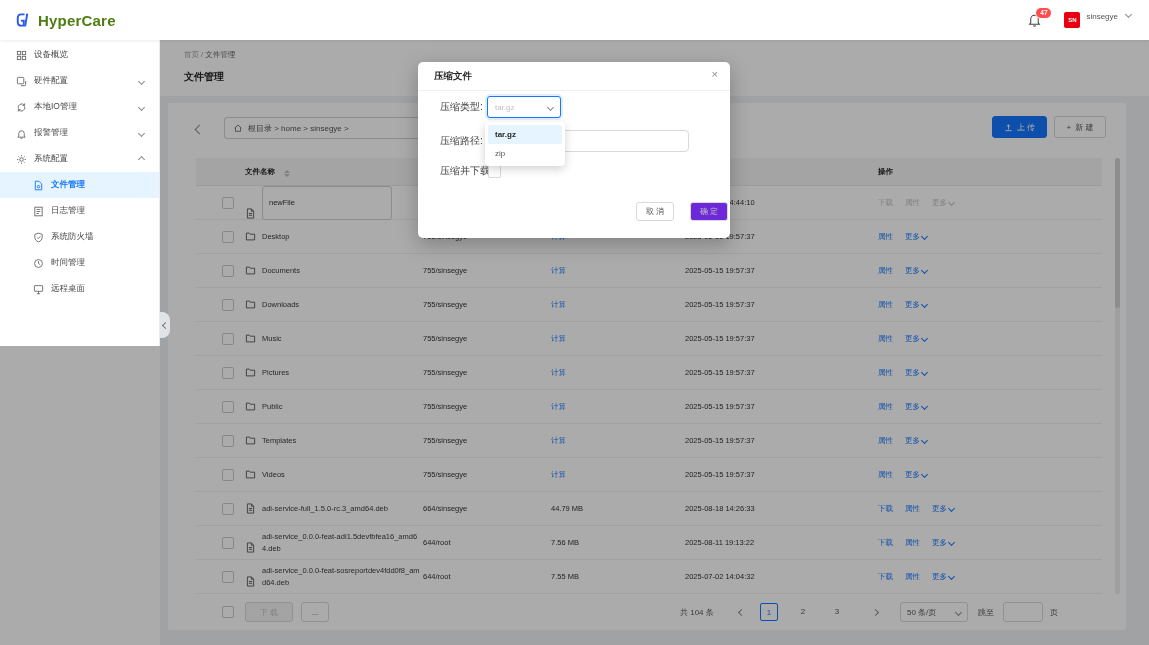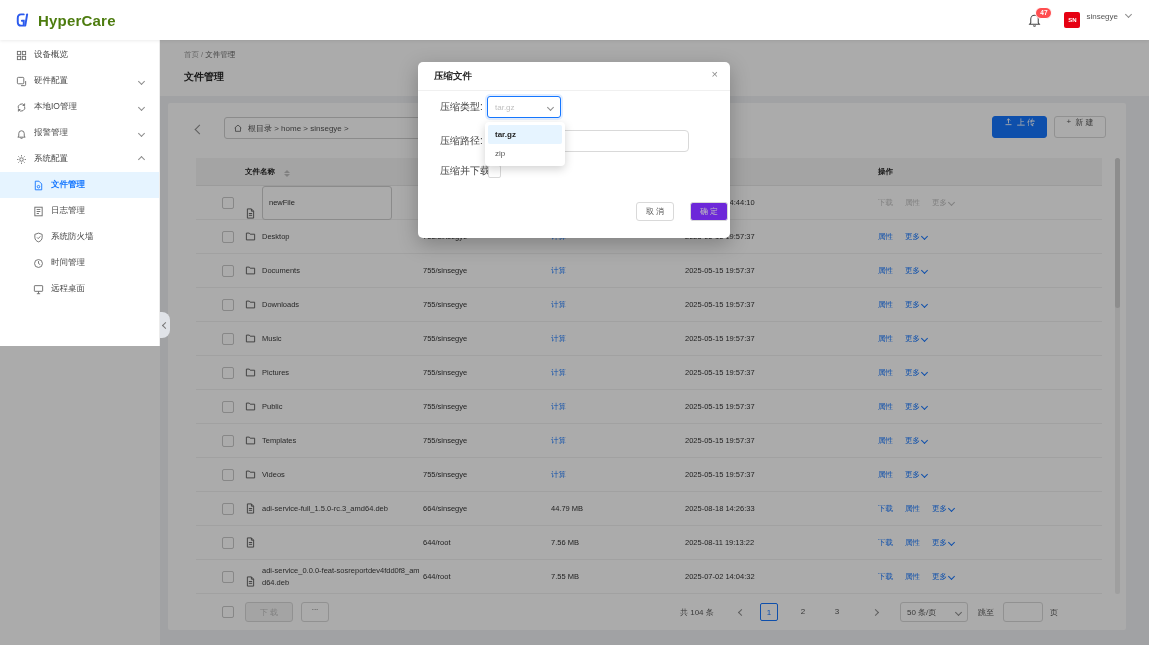--- a/index.html
+++ b/index.html
@@ -42,21 +42,21 @@
   .content{position:absolute;left:160px;top:40px;right:0;bottom:0;z-index:10}
   .crumb-band{position:absolute;left:0;top:0;width:100%;height:56px;background:#fff}
   .crumbs{position:absolute;left:24px;top:10px;font-size:7.5px;color:#999}
   .crumbs .cur{color:#666}
   .pg-title{position:absolute;left:24px;top:30px;font-size:10px;font-weight:bold;color:#262626}
   .panel{position:absolute;left:8px;top:63px;width:958px;height:527px;background:#fff;border-radius:2px}
   
   .tb-back{position:absolute;left:26px;top:21px;width:10px;height:10px;cursor:pointer}
   .pathbox{position:absolute;left:56px;top:14px;width:486px;height:22px;border:1px solid #cfcfcf;border-radius:3px;
            background:#fff;display:flex;align-items:center;gap:5px;padding:0 8px;box-sizing:border-box;color:#555}
-  .btn{display:flex;justify-content:center;gap:4px;height:22px;border-radius:3px;
+  .btn{display:flex;align-items:center;justify-content:center;gap:4px;height:22px;border-radius:3px;
        font-size:8px;box-sizing:border-box;cursor:pointer}
   .btn-primary{background:#1677ff;color:#fff;border:1px solid #1677ff}
   .btn-plain{background:#fff;color:#555;border:1px solid #d9d9d9}
   .btn-upload{position:absolute;left:824px;top:13px;width:55px}
   .btn-create{position:absolute;left:886px;top:13px;width:52px}
   
   .table{position:absolute;left:28px;top:55px;width:906px;font-size:7.5px}
   .trow{display:flex;align-items:center;height:34px;border-bottom:1px solid #f0f0f0;box-sizing:border-box}
   .thead{height:28px;background:#f5f5f5;font-weight:bold;color:#262626;border-bottom:1px solid #e8e8e8}
   .c-check{width:49px;box-sizing:border-box;padding-left:26px;display:flex;align-items:center;flex:0 0 49px}
@@ -565,20 +565,21 @@
             <div class="c-name">
               <span class="fic">
                 <svg width="11" height="11" viewBox="0 0 12 12">
                   <g fill="none" stroke="currentColor" stroke-width="1">
                     <path d="M2.6 1h4.4l2.4 2.4V11H2.6z"></path>
                     <path d="M7 1v2.5h2.4"></path>
                     <path d="M4.2 6h3.6M4.2 8h3.6"></path>
                   </g>
                 </svg>
               </span>
+              <span class="nm">adi-service_0.0.0-feat-adi1.5devfbfea16_amd64.deb</span>
             </div>
             <div class="c-owner">644/root</div>
             <div class="c-size">7.56 MB</div>
             <div class="c-time">2025-08-11 19:13:22</div>
             <div class="c-ops">
               <span class="lnk">下载</span>
               <span class="lnk">属性</span>
               <span class="lnk">更多<span class="chv down"></span></span>
             </div>
           </div>

